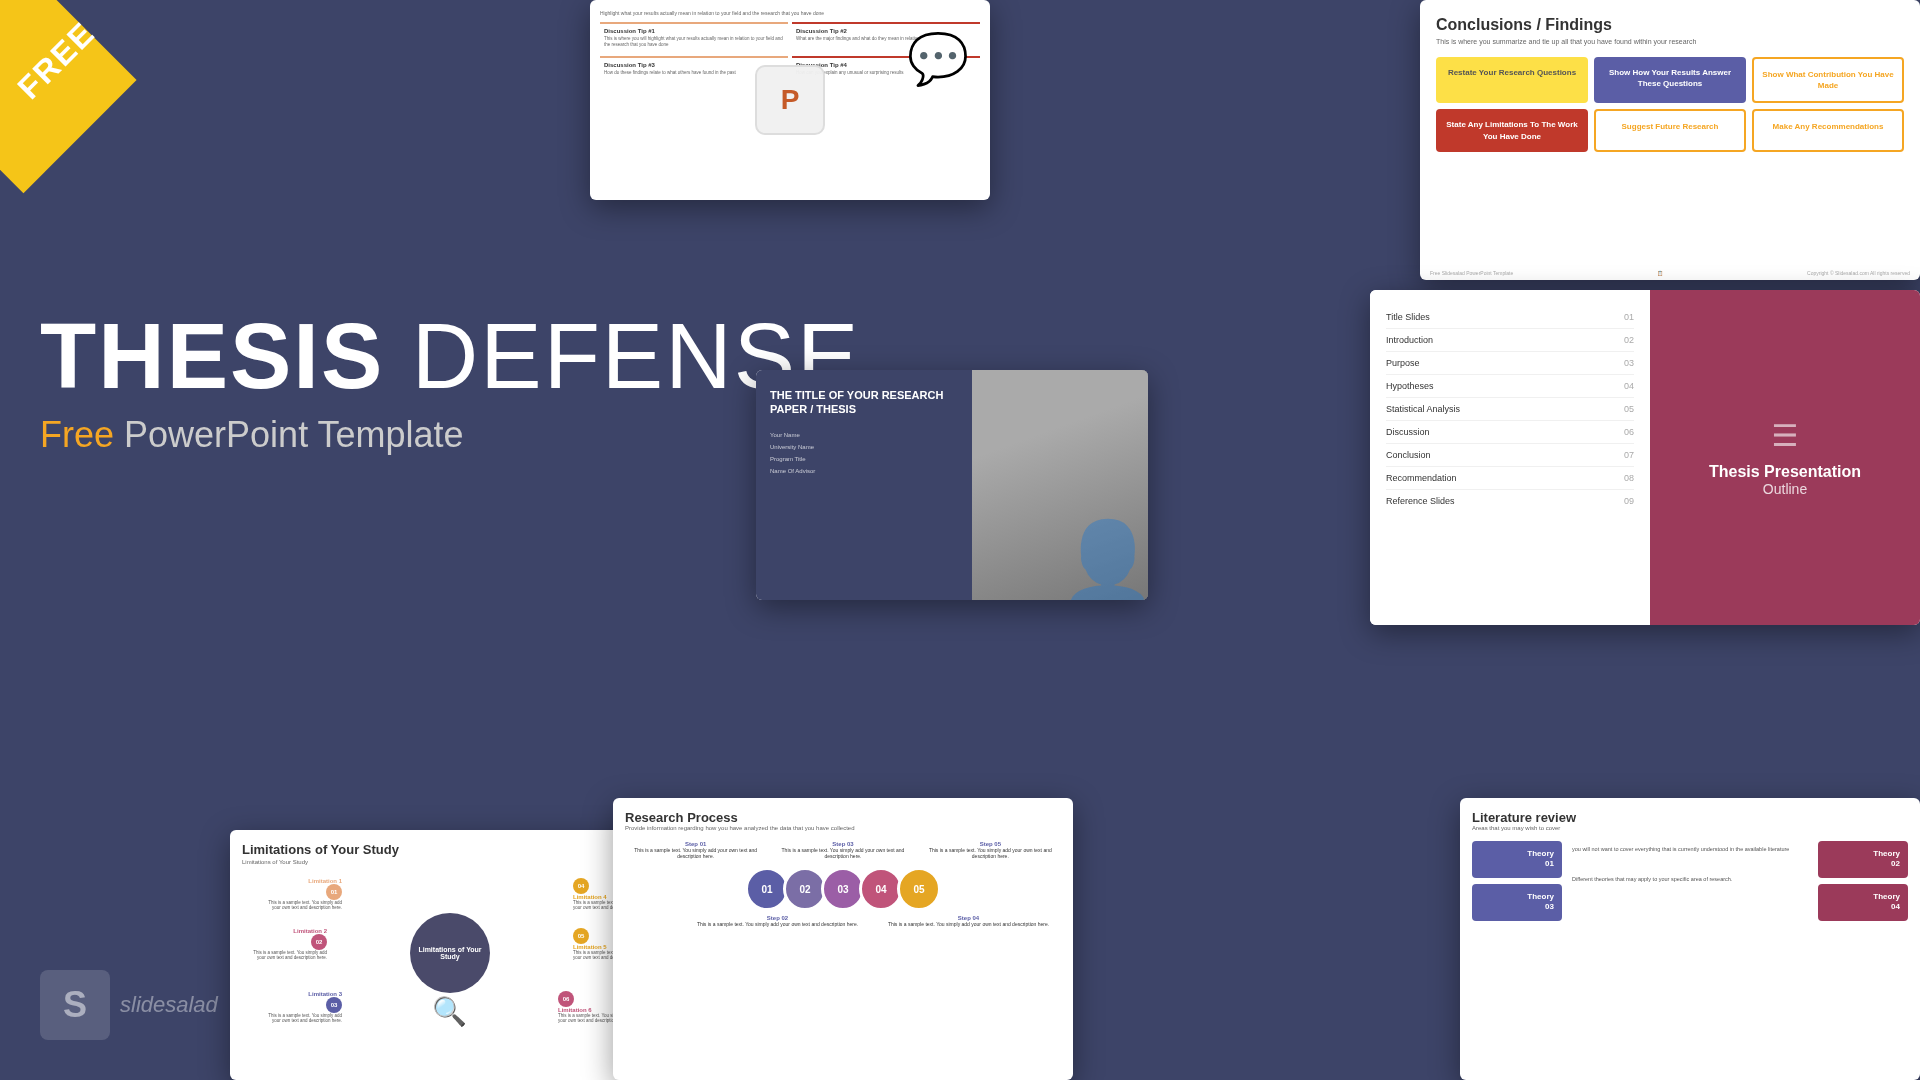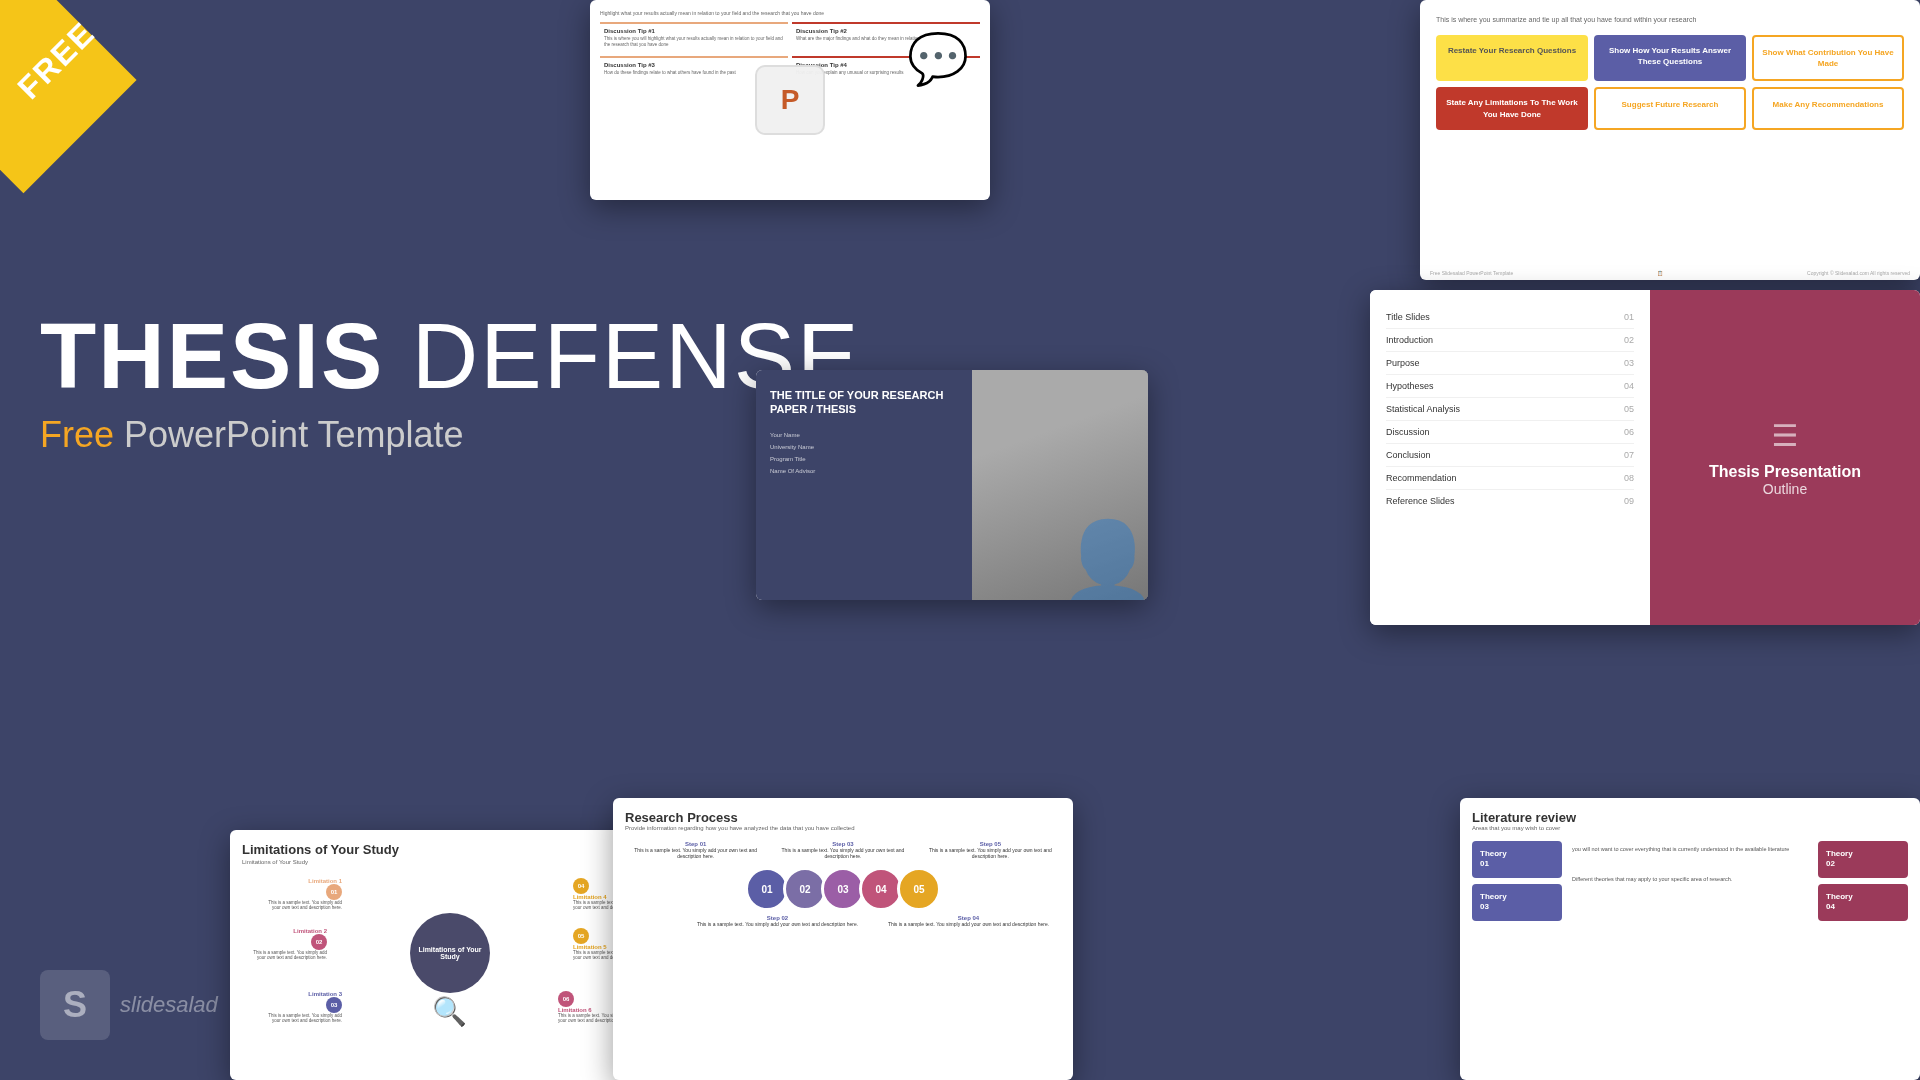--- a/index.html
+++ b/index.html
@@ -341,21 +341,21 @@
       width: 460px; height: 282px;
     }
     .slide-lit-inner { padding: 12px; }
     .slide-lit-title { font-size: 13px; font-weight: 700; color: #333; }
     .slide-lit-sub { font-size: 6px; color: #666; margin-bottom: 10px; }
     .lit-theory {
       padding: 8px;
       border-radius: 4px;
       font-size: 8px;
       font-weight: 700;
-      text-align: left;
+      text-align: right;
       line-height: 1.3;
     }
     .lt-purple { background: #5b5ea6; color: white; }
     .lt-mauve { background: #9b3a5a; color: white; }
     .lt-desc {
       font-size: 5.5px;
       color: #555;
       line-height: 1.5;
       padding: 4px;
     }
@@ -432,20 +432,21 @@
     </div>
   </div>
 
   <div class="chat-bubble-icon">💬</div>
 
   <div style="position:absolute;left:50%;top:50%;transform:translate(-50%,-50%);background:rgba(240,240,240,0.95);border-radius:10px;width:70px;height:70px;display:flex;align-items:center;justify-content:center;font-size:28px;font-weight:900;color:#c55a28;border:2px solid #ddd;">P</div>
 </div>
 
 <div class="slide-preview slide-conclusions">
   <div class="slide-conclusions-inner">
+    <div class="conc-title">Conclusions / Findings</div>
     <div class="conc-subtitle">This is where you summarize and tie up all that you have found within your research</div>
     <div class="conc-grid">
       <div class="conc-box gray">Restate Your Research Questions</div>
       <div class="conc-box purple">Show How Your Results Answer These Questions</div>
       <div class="conc-box orange-outline">Show What Contribution You Have Made</div>
       <div class="conc-box red">State Any Limitations To The Work You Have Done</div>
       <div class="conc-box orange">Suggest Future Research</div>
       <div class="conc-box orange2">Make Any Recommendations</div>
     </div>
   </div>

